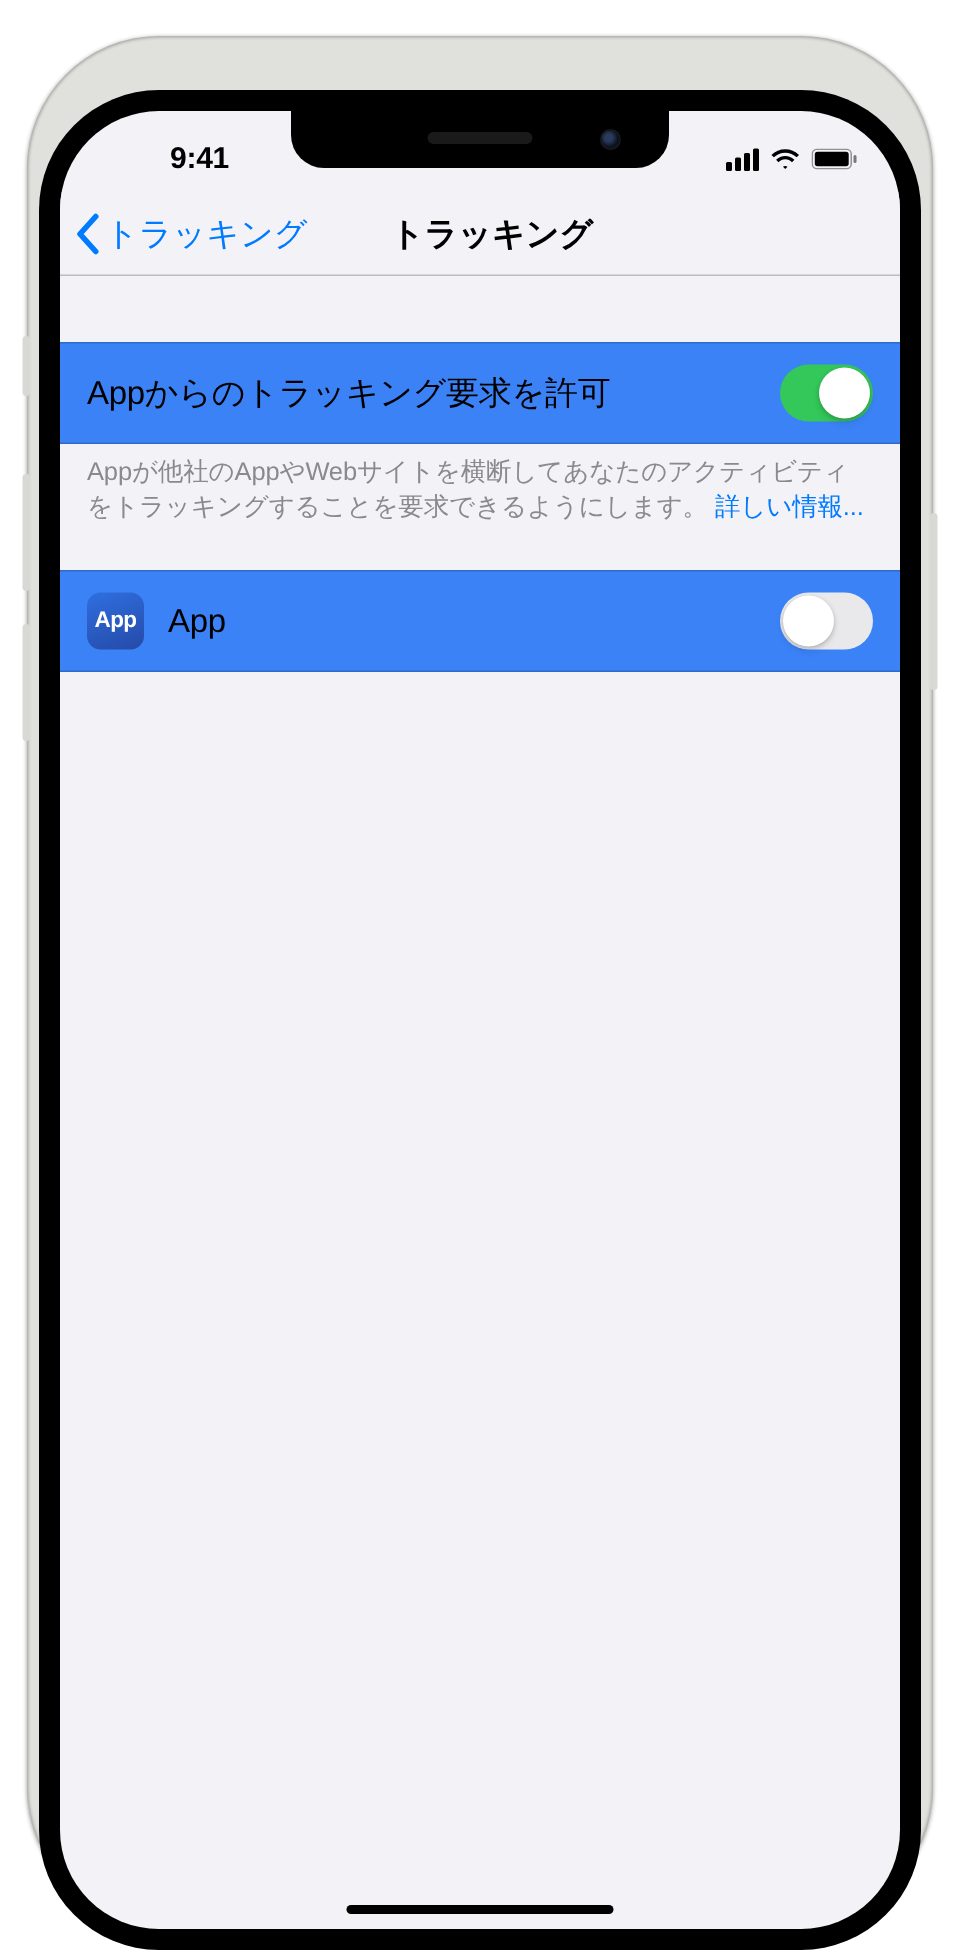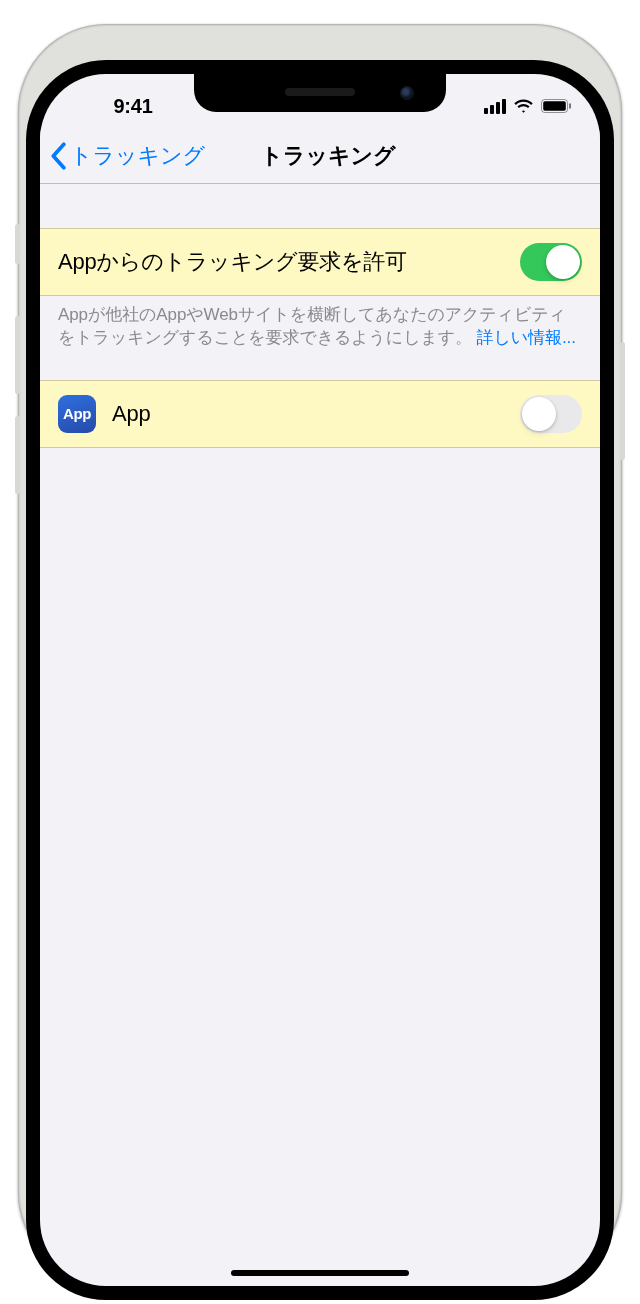--- a/index.html
+++ b/index.html
@@ -160,21 +160,21 @@
       font-weight: 600;
       color: #000;
       pointer-events: none;
     }
 
     .content {
       width: 100%;
     }
 
     .cell {
-      background: #fef9c3;
+      background: #3b82f6;
       min-height: 56px;
       display: flex;
       align-items: center;
       padding: 14px 18px;
       border-top: 0.6px solid rgba(0,0,0,0.18);
       border-bottom: 0.6px solid rgba(0,0,0,0.18);
     }
     .cell-label {
       flex: 1;
       font-size: 22px;

